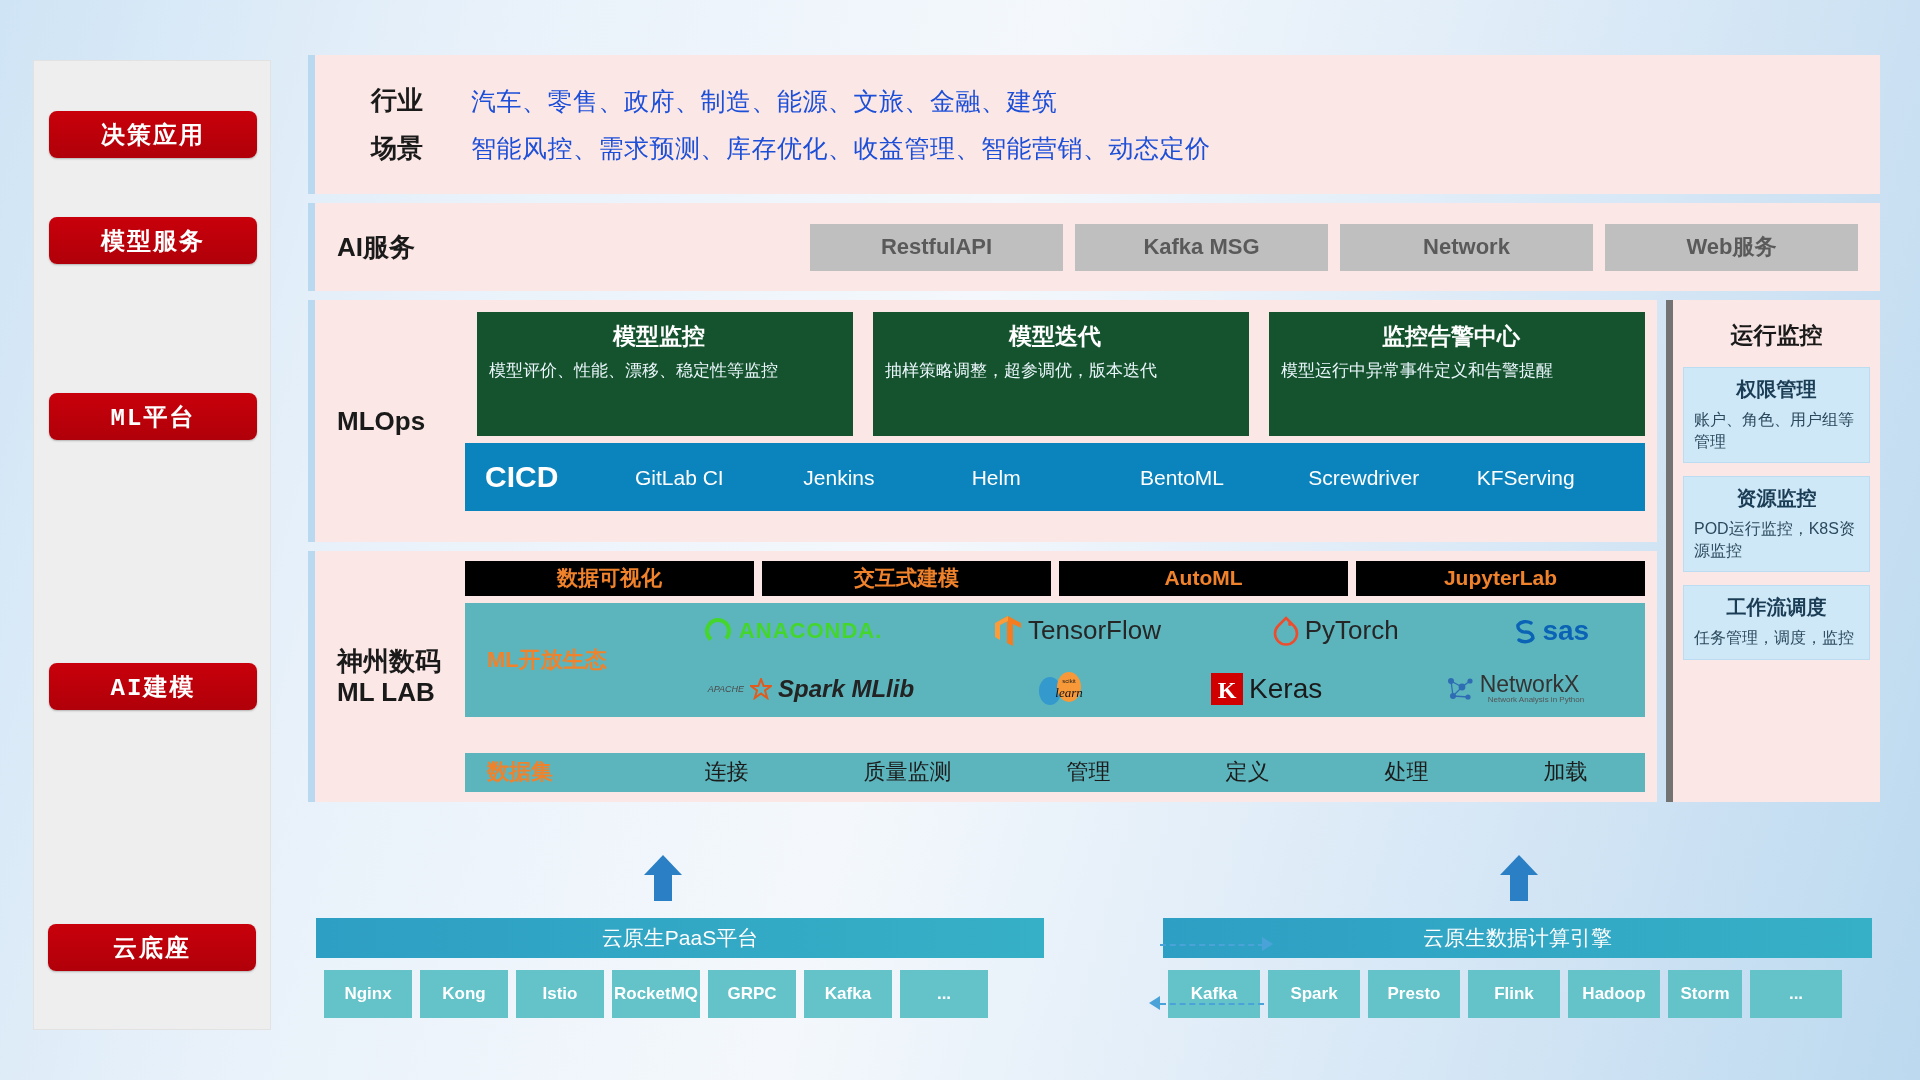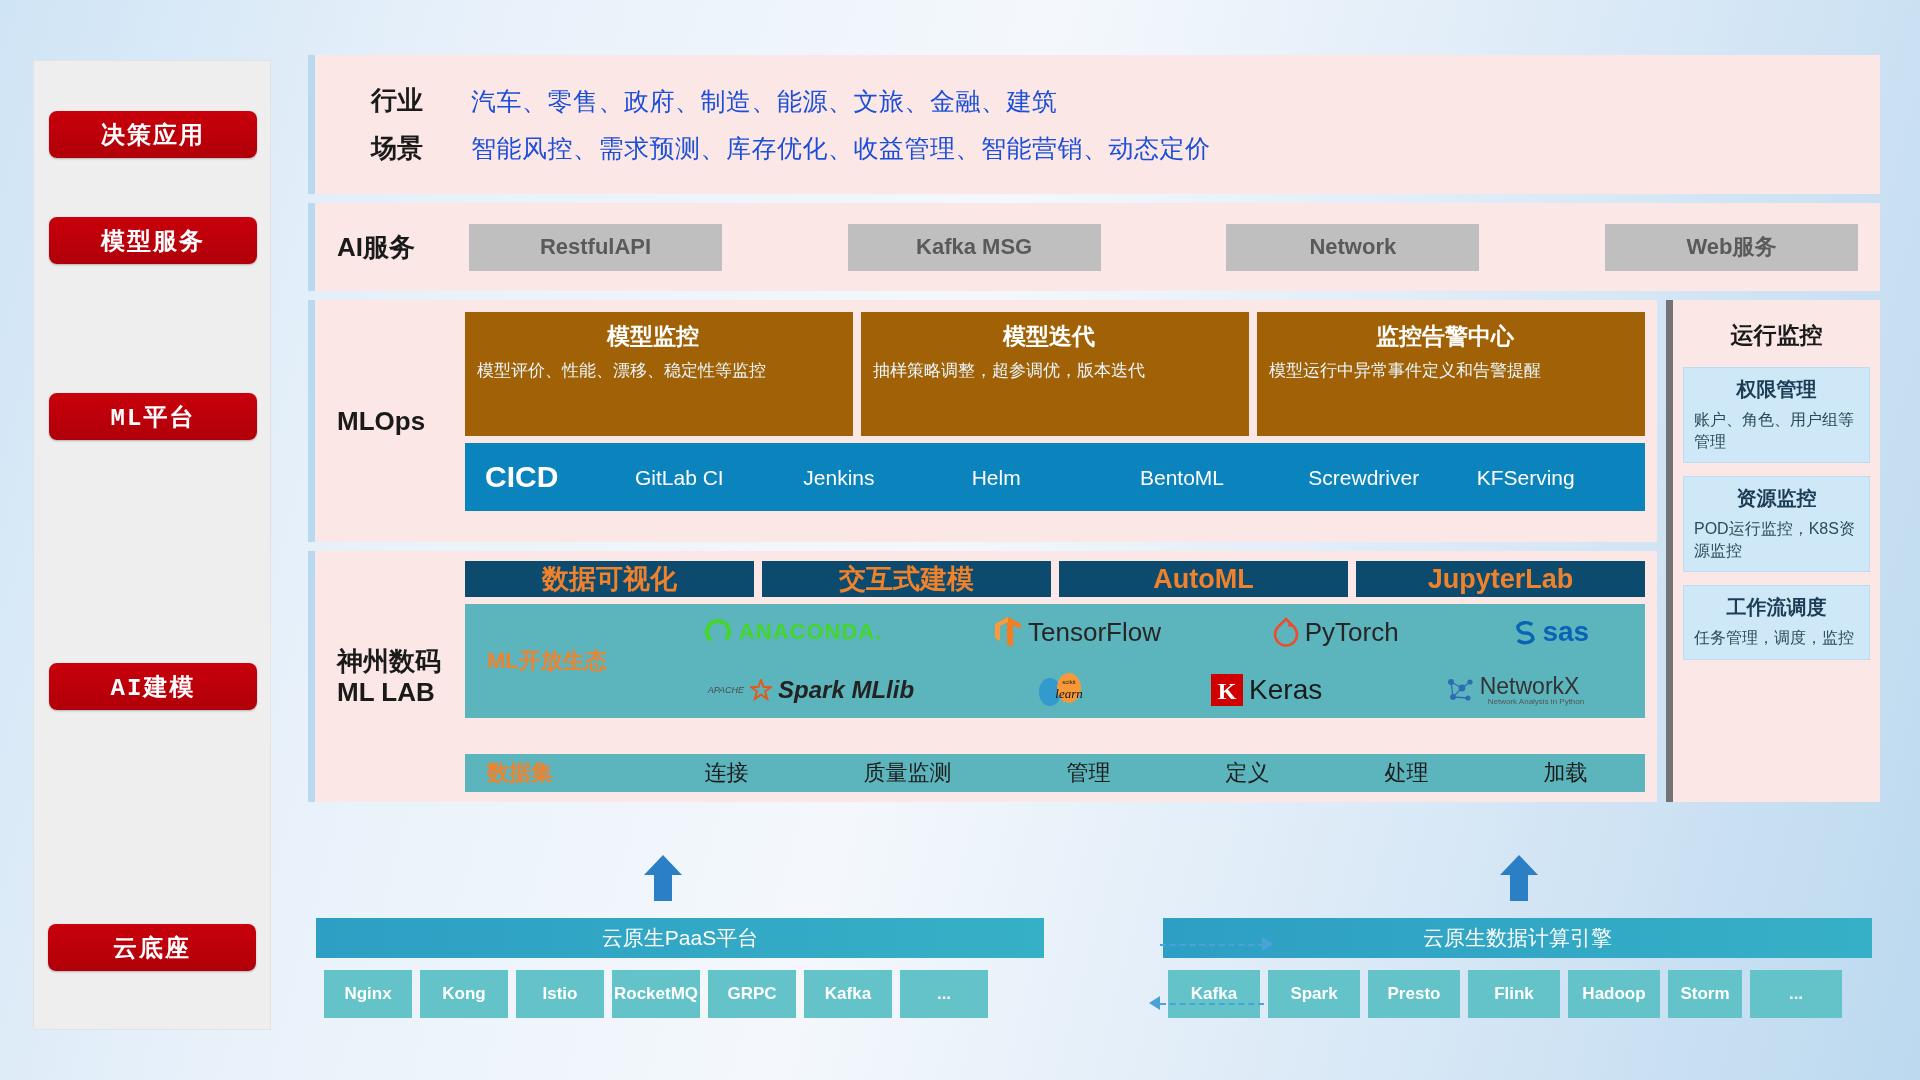--- a/index.html
+++ b/index.html
@@ -71,21 +71,21 @@
     font-size: 25px;
     color: #1d4ed8;
     line-height: 1;
     margin: 22px 0;
     letter-spacing: .5px;
   }
 
   
   #band-svc { height: 88px; display: flex; align-items: center; padding: 0 22px; }
   #band-svc .label-col { width: 124px; flex: 0 0 124px; }
-  #band-svc .chips { flex: 1; display: flex; gap: 0; justify-content: space-between; padding-left: 8px; }
+  #band-svc .chips { flex: 1; display: flex; gap: 12px; justify-content: flex-end; padding-left: 8px; }
   .svc-chip {
     width: 253px; height: 47px;
     background: #bfbfbf;
     color: #5a5a5a;
     font-size: 22px; font-weight: bold;
     display: flex; align-items: center; justify-content: center;
   }
 
   
   #mid-wrap { display: flex; gap: 9px; margin-top: 9px; }
@@ -97,23 +97,24 @@
     padding: 12px 10px 10px 10px;
   }
 
   
   #band-mlops { height: 242px; display: flex; padding: 12px 12px 12px 22px; }
   #band-mlops .label-col { width: 128px; flex: 0 0 128px; display: flex; align-items: center; }
   #band-mlops .mlops-col { flex: 1; display: flex; flex-direction: column; gap: 7px; }
   .mlops-cards { display: flex; gap: 8px; height: 124px; }
   .mlops-card {
     flex: 1;
-    background: #a16207;
+    background: #14532d;
     color: #fff;
     padding: 9px 24px 0 12px;
+    margin-left: 12px;
   }
   .mlops-card .c-title {
     font-size: 23px; font-weight: bold; text-align: center; margin-bottom: 8px;
   }
   .mlops-card .c-desc { font-size: 17px; line-height: 1.32; color: #eaf6fc; }
 
   .cicd-bar {
     background: #0b83bd;
     height: 68px;
     display: flex; align-items: center;
@@ -133,23 +134,23 @@
   }
 
   
   #band-lab { height: 251px; display: flex; padding: 10px 12px 10px 22px; }
   #band-lab .label-col { width: 128px; flex: 0 0 128px; display: flex; align-items: center; }
   #band-lab .lab-col { flex: 1; display: flex; flex-direction: column; gap: 7px; }
 
   .lab-tabs { display: flex; gap: 8px; height: 50px; }
   .lab-tab {
     flex: 1;
-    background: #0c4a6e;
+    background: #000000;
     color: #f0822c;
-    font-size: 27px; font-weight: bold;
+    font-size: 21px; font-weight: bold;
     display: flex; align-items: center; justify-content: center;
   }
 
   .eco-row {
     background: #5cb5bd;
     height: 118px;
     display: flex;
     align-items: center;
     padding-left: 22px;
   }

